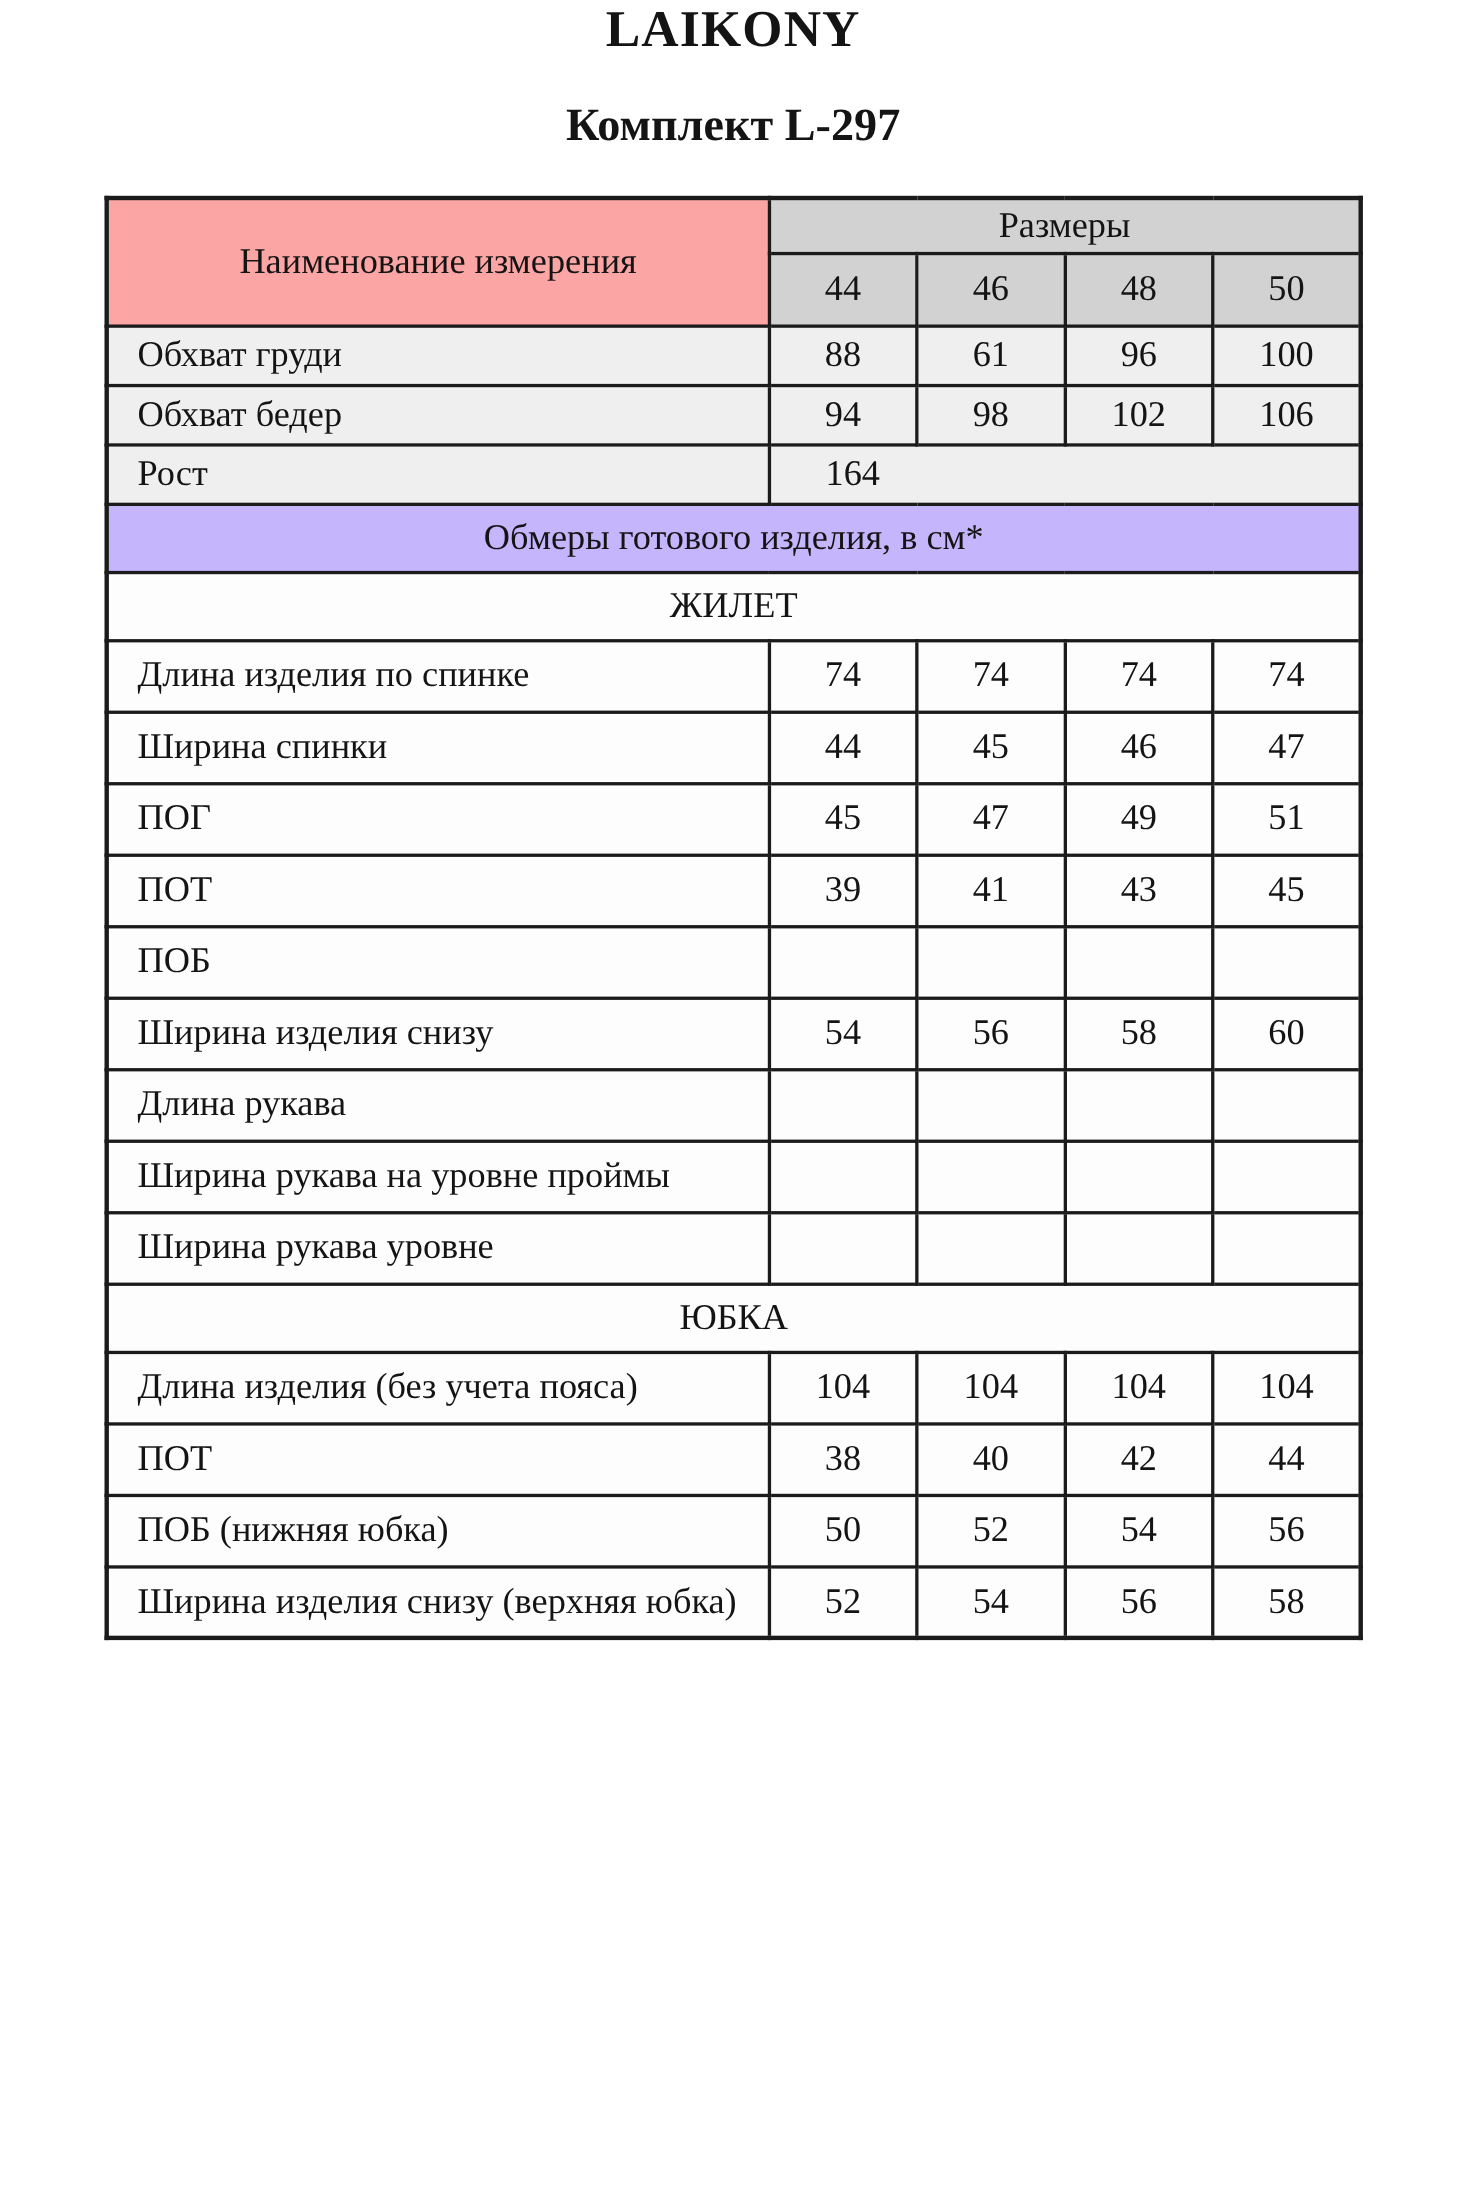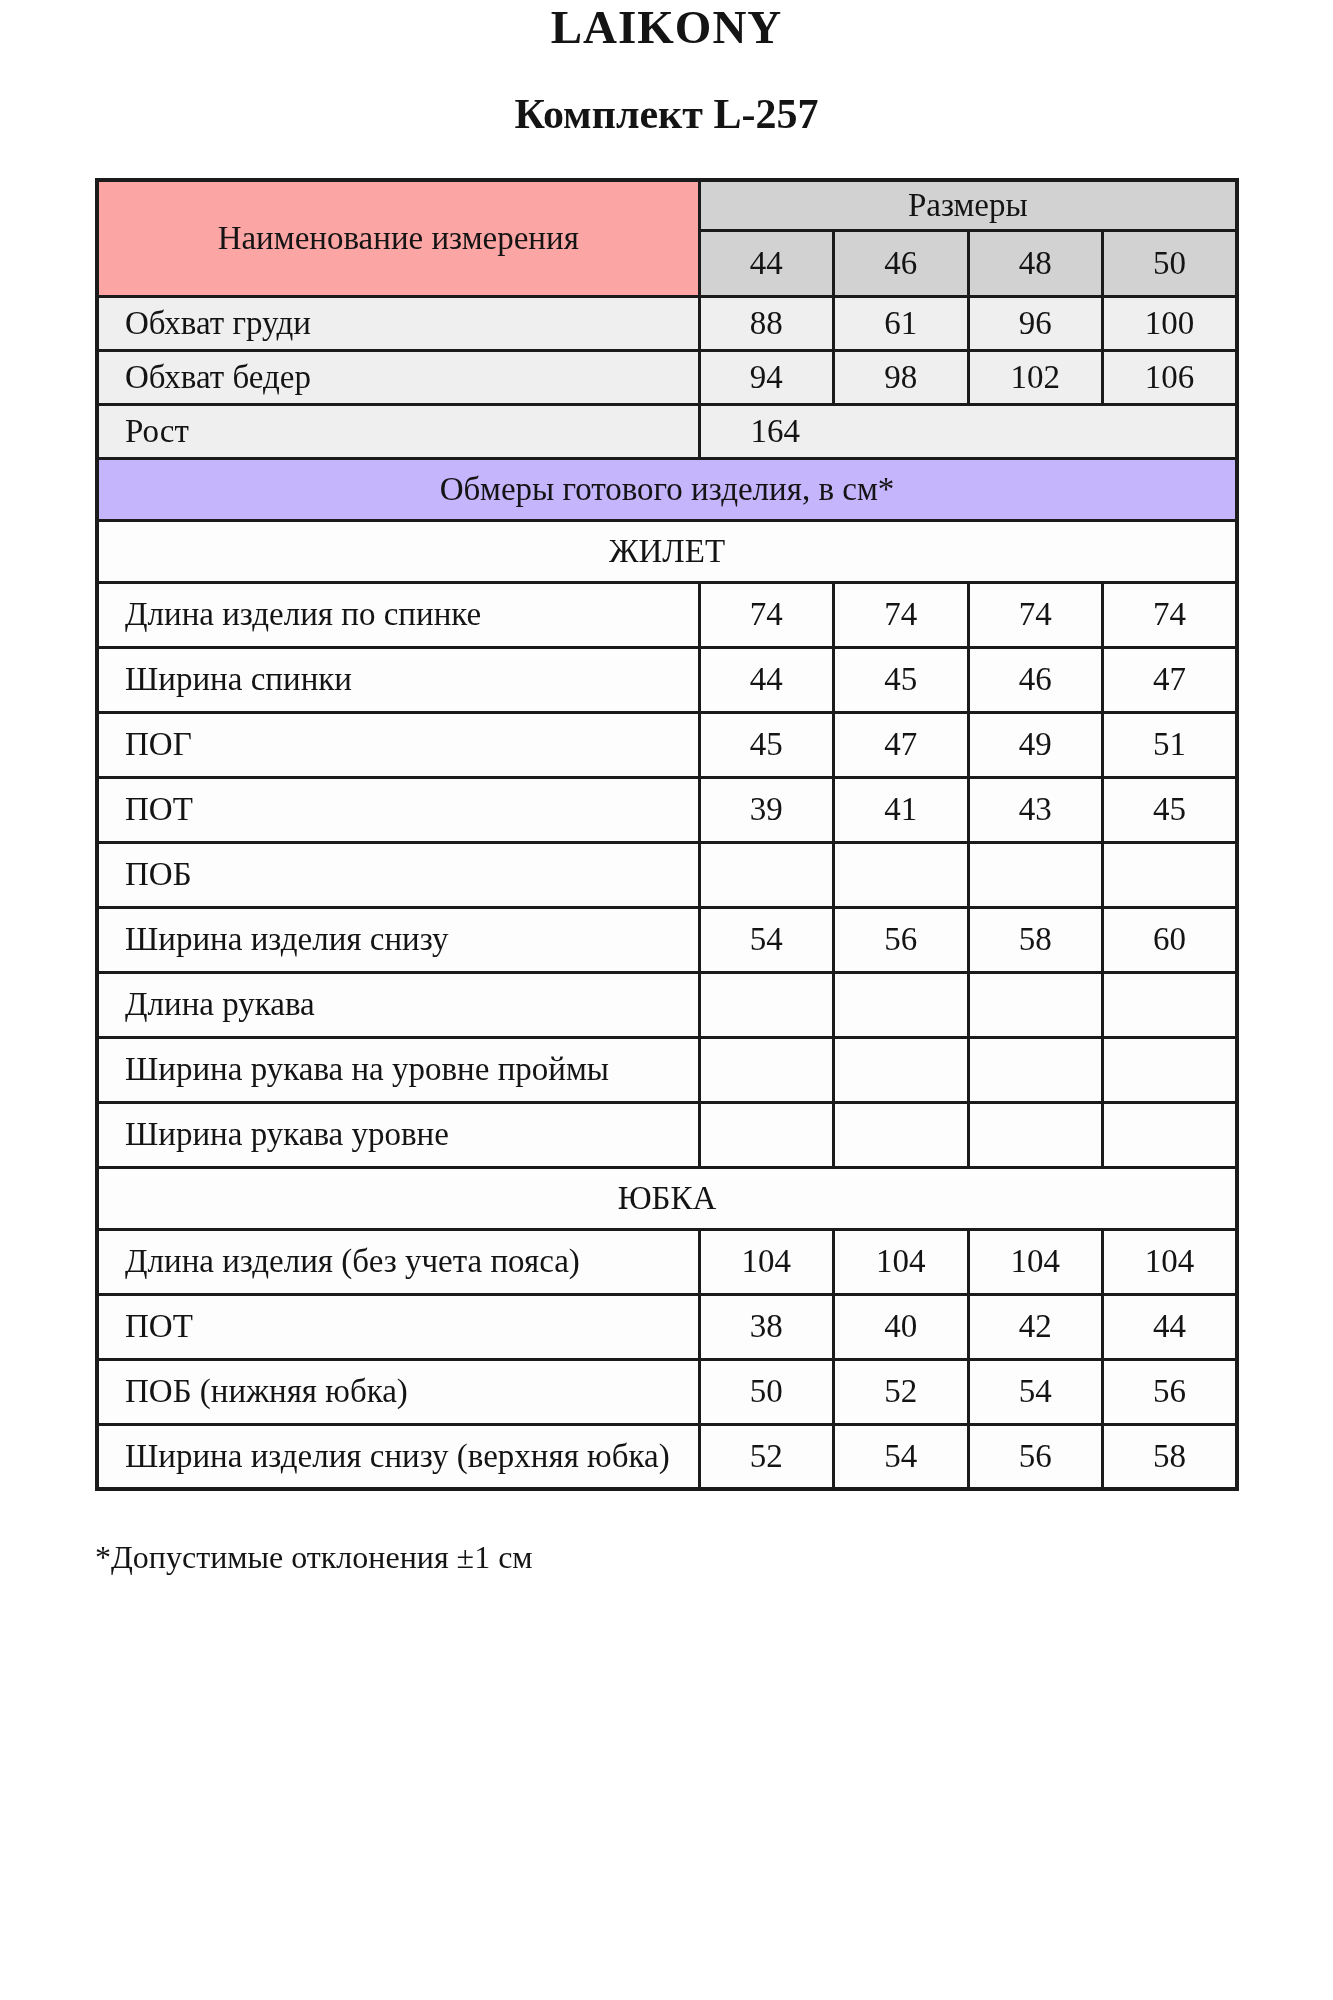--- a/index.html
+++ b/index.html
@@ -106,21 +106,21 @@
   }
 </style>
 </head>
 <body>
 
 <div class="page">
 
   <h1 class="brand-title">LAIKONY</h1>
 
 
-  <div class="product-title">Комплект L-257</div>
+  <div class="product-title">Комплект L-297</div>
 
   <table class="measure">
     <colgroup>
       <col class="c-name">
       <col class="c-size">
       <col class="c-size">
       <col class="c-size">
       <col class="c-size">
     </colgroup>
     <thead>
@@ -250,15 +250,14 @@
         <tr class="bg-white std">
           <td class="label-cell">Ширина изделия снизу (верхняя юбка)</td>
           <td class="value-cell">52</td>
           <td class="value-cell">54</td>
           <td class="value-cell">56</td>
           <td class="value-cell">58</td>
         </tr>
       </tbody>
   </table>
 
-  <div class="footnote">*Допустимые отклонения ±1 см</div>
 
 </div>
 
 </body></html>

